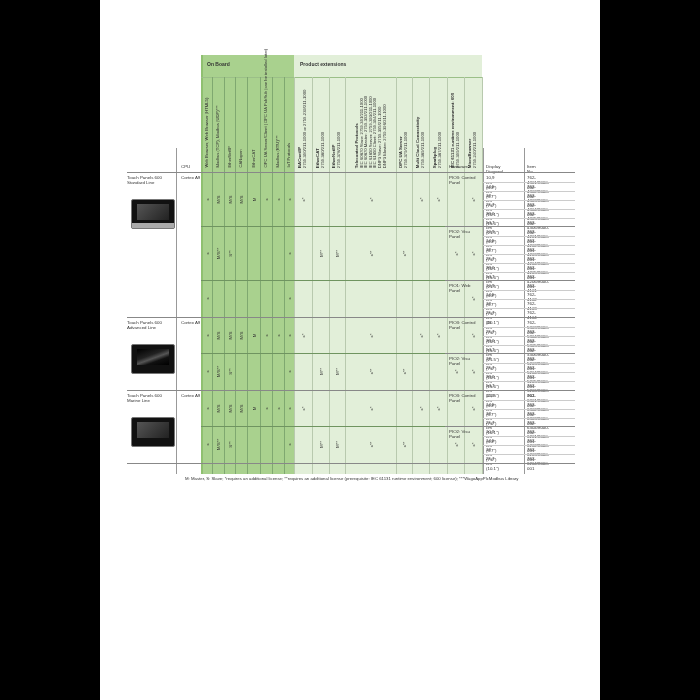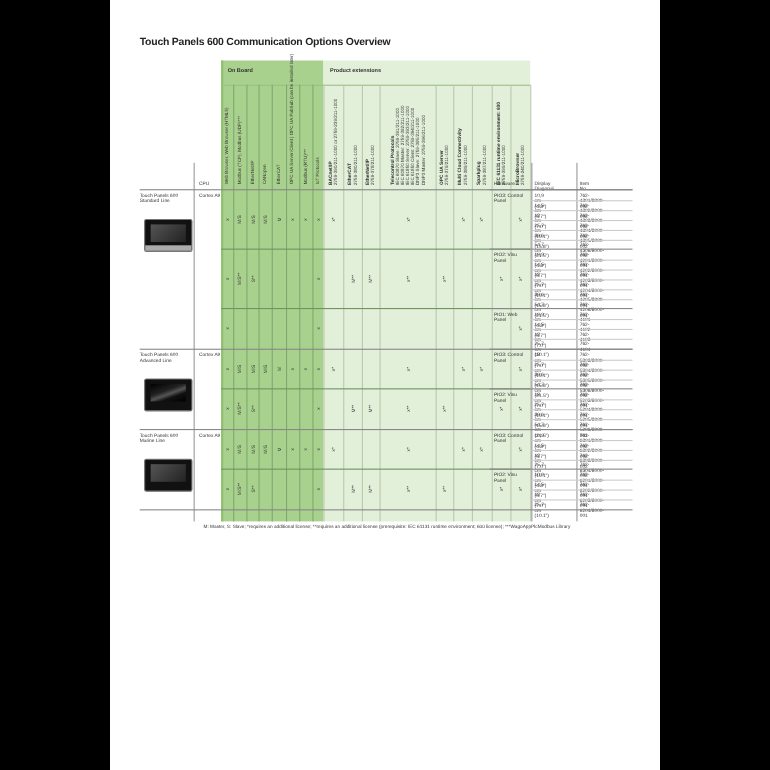--- a/index.html
+++ b/index.html
@@ -16,21 +16,20 @@
   .vtext { position:absolute; bottom:4px; left:50%; transform-origin:left bottom; transform:rotate(-90deg) translateY(50%); white-space:nowrap; font-size:4.2px; color:#333; line-height:4.6px; }
   .vtext b { font-weight:bold; font-size:4.4px; }
   .cell { position:absolute; font-size:4.4px; color:#333; line-height:5px; }
   .mark { position:absolute; font-size:4.4px; color:#333; transform:rotate(-90deg); white-space:nowrap; }
   .footnote { position:absolute; left:85px; top:476px; font-size:4.3px; color:#333; white-space:nowrap; }
 </style>
 </head>
 <body>
 
 <div class="page">
-  <div class="title">Touch Panels 600 Communication Options Overview</div>
   <div id="table" class="tbl">
       <div class="abs green-dark" style="left: 101px; top: 55px; width: 93px; height: 419px;"></div>
       <div class="abs green-light" style="left: 194px; top: 55px; width: 188px; height: 419px;"></div>
       <div class="abs " style="left: 101px; top: 55px; width: 2px; height: 419px; background: rgb(143, 192, 112);"></div>
       <div class="abs hdr-group" style="left: 101px; top: 55px; width: 93px; height: 22px;">On Board</div>
       <div class="abs hdr-group" style="left: 194px; top: 55px; width: 188px; height: 22px;">Product extensions</div>
       <div class="abs " style="left: 101px; top: 77px; width: 281px; height: 1px; background: rgb(155, 191, 136);"></div>
       <div class="abs " style="left: 101px; top: 77px; width: 11px; height: 95px;">
         <div class="vtext">Web Browser, Web Browser (HTML5)</div>
       </div>

